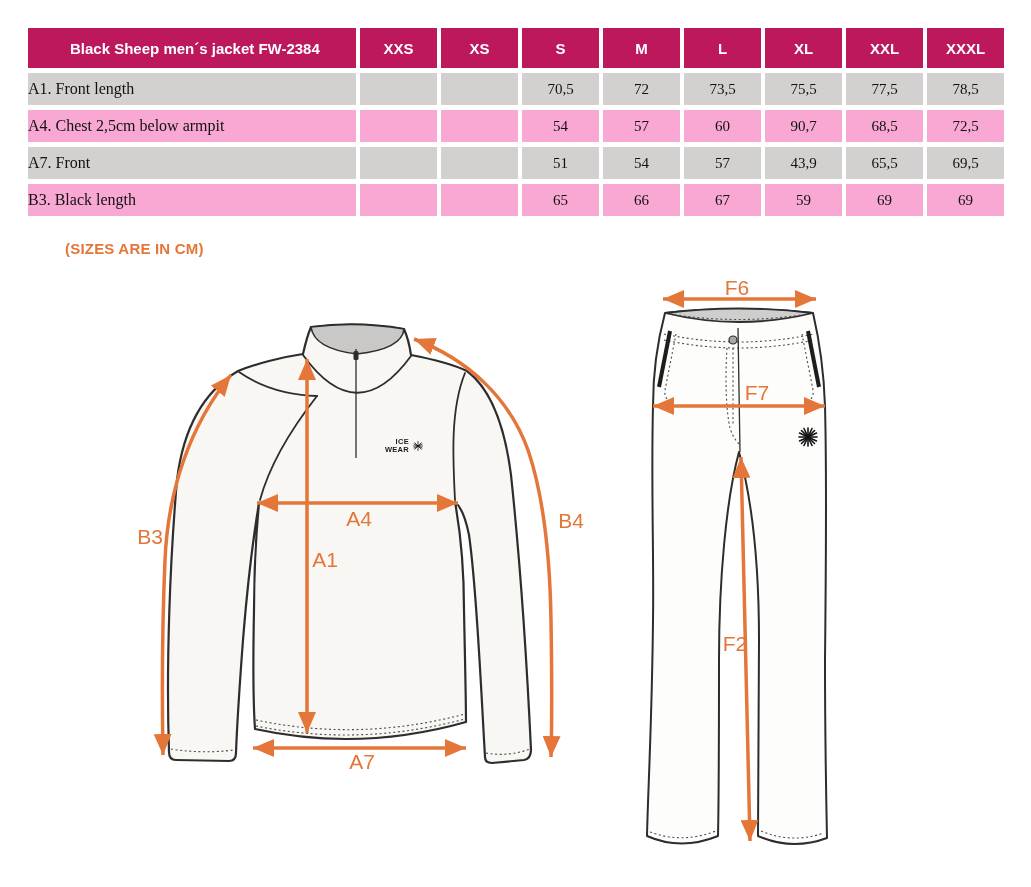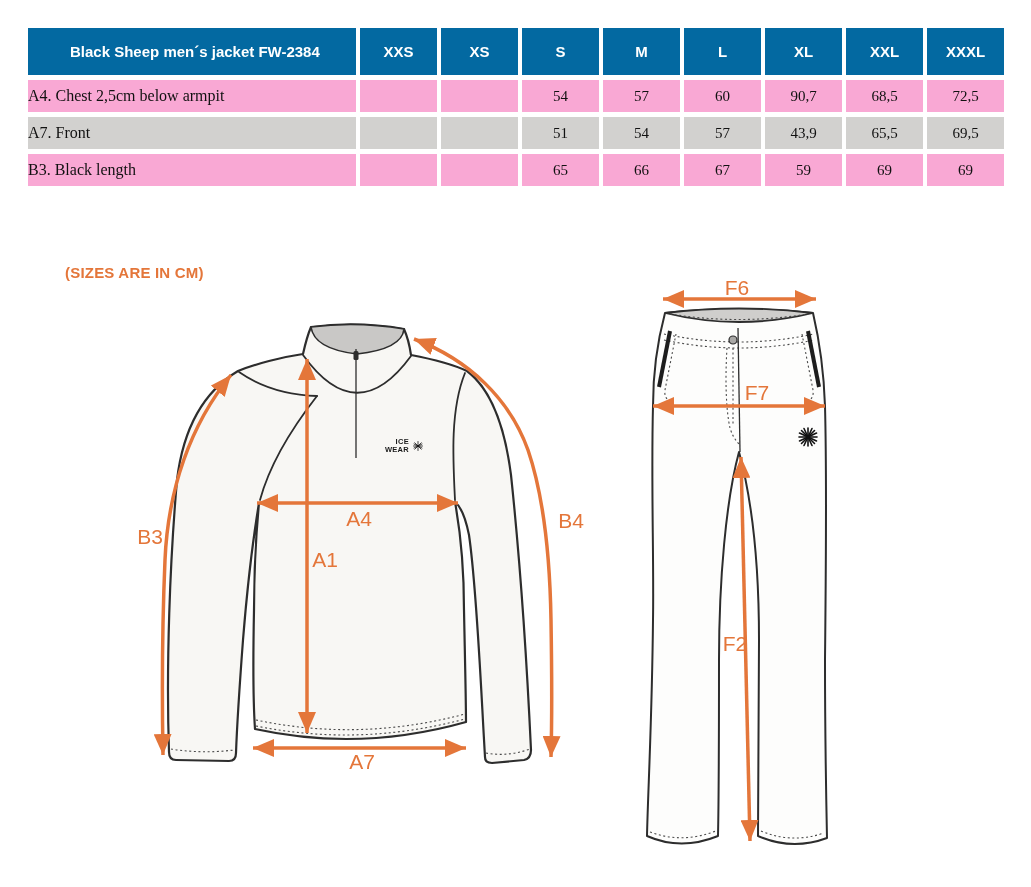--- a/index.html
+++ b/index.html
@@ -2,32 +2,32 @@
 <html><head>
 <meta charset="utf-8">
 <style>
   html,body{margin:0;padding:0;background:#ffffff;}
   .canvas{position:relative;width:1031px;height:887px;background:#ffffff;overflow:hidden;
           font-family:"Liberation Sans",sans-serif;}
   
   table.size-table{position:absolute;left:24px;top:23px;border-collapse:separate;
                    border-spacing:4px 5px;table-layout:fixed;}
   table.size-table th,table.size-table td{margin:0;padding:0;}
-  th.hd{background:#0369a1;color:#ffffff;font-weight:bold;font-size:15px;height:47px;
+  th.hd{background:#be185d;color:#ffffff;font-weight:bold;font-size:15px;height:40px;
         text-align:center;vertical-align:middle;font-family:"Liberation Sans",sans-serif;}
   th.hd.first{text-align:left;padding-left:42px;}
   tr.r-dark td{background:#d2d1cf;}
   tr.r-light td{background:#f9a8d4;}
   td.lbl{font-family:"Liberation Serif",serif;font-size:16px;color:#111;height:32px;
          text-align:left;padding-left:38px;vertical-align:middle;}
   td.val{font-family:"Liberation Serif",serif;font-size:15px;color:#111;height:32px;
          text-align:center;vertical-align:middle;}
   
   .note{position:absolute;left:65px;top:240px;color:#e4763a;font-size:15px;font-weight:600;
-        letter-spacing:.2px;margin-top:24px;}
+        letter-spacing:.2px;}
   
   svg{position:absolute;overflow:visible;}
   .garment{fill:#f8f7f4;stroke:#2d2d2d;stroke-width:2.2;stroke-linejoin:round;}
   .pgarment{fill:#fdfdfc;stroke:#2d2d2d;stroke-width:2;stroke-linejoin:round;}
   .seam{fill:none;stroke:#2d2d2d;stroke-width:1.8;stroke-linecap:round;}
   .thin{fill:none;stroke:#2d2d2d;stroke-width:1.3;}
   .stitch{fill:none;stroke:#4a4a4a;stroke-width:1.1;stroke-dasharray:2 2.6;}
   .arrow{fill:none;stroke:#e4763a;stroke-width:3.5;}
   .mlabel{font-family:"Liberation Sans",sans-serif;font-size:21px;fill:#e4763a;}
   .logo{font-family:"Liberation Sans",sans-serif;font-size:7.5px;font-weight:bold;fill:#1a1a1a;
@@ -55,20 +55,31 @@
         <tr>
       <th class="hd first">Black Sheep men´s jacket FW-2384</th>
       <th class="hd">XXS</th>
       <th class="hd">XS</th>
       <th class="hd">S</th>
       <th class="hd">M</th>
       <th class="hd">L</th>
       <th class="hd">XL</th>
       <th class="hd">XXL</th>
       <th class="hd">XXXL</th>
+    </tr>
+    <tr class="r-dark">
+      <td class="lbl">A1. Front length</td>
+      <td class="val"></td>
+      <td class="val"></td>
+      <td class="val">70,5</td>
+      <td class="val">72</td>
+      <td class="val">73,5</td>
+      <td class="val">75,5</td>
+      <td class="val">77,5</td>
+      <td class="val">78,5</td>
     </tr>
     <tr class="r-light">
       <td class="lbl">A4. Chest 2,5cm below armpit</td>
       <td class="val"></td>
       <td class="val"></td>
       <td class="val">54</td>
       <td class="val">57</td>
       <td class="val">60</td>
       <td class="val">90,7</td>
       <td class="val">68,5</td>

